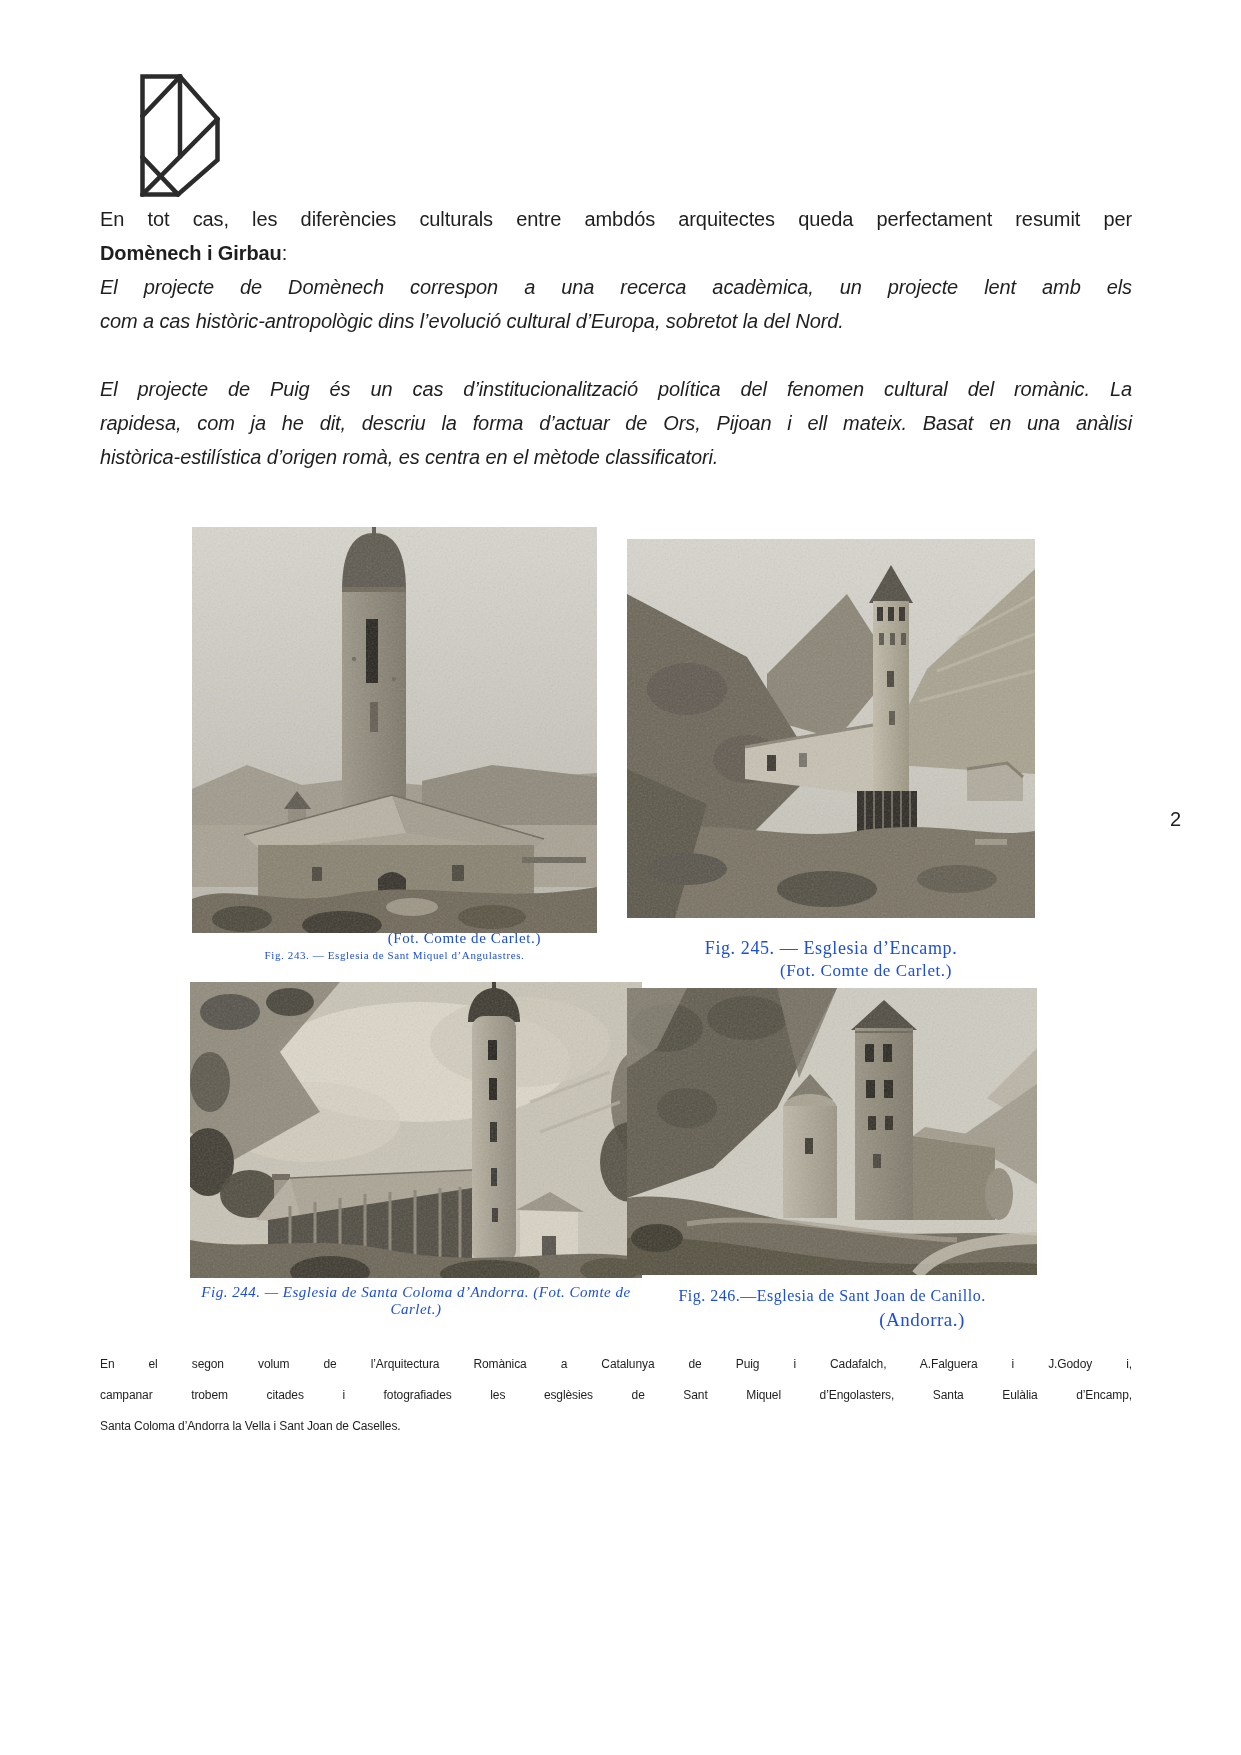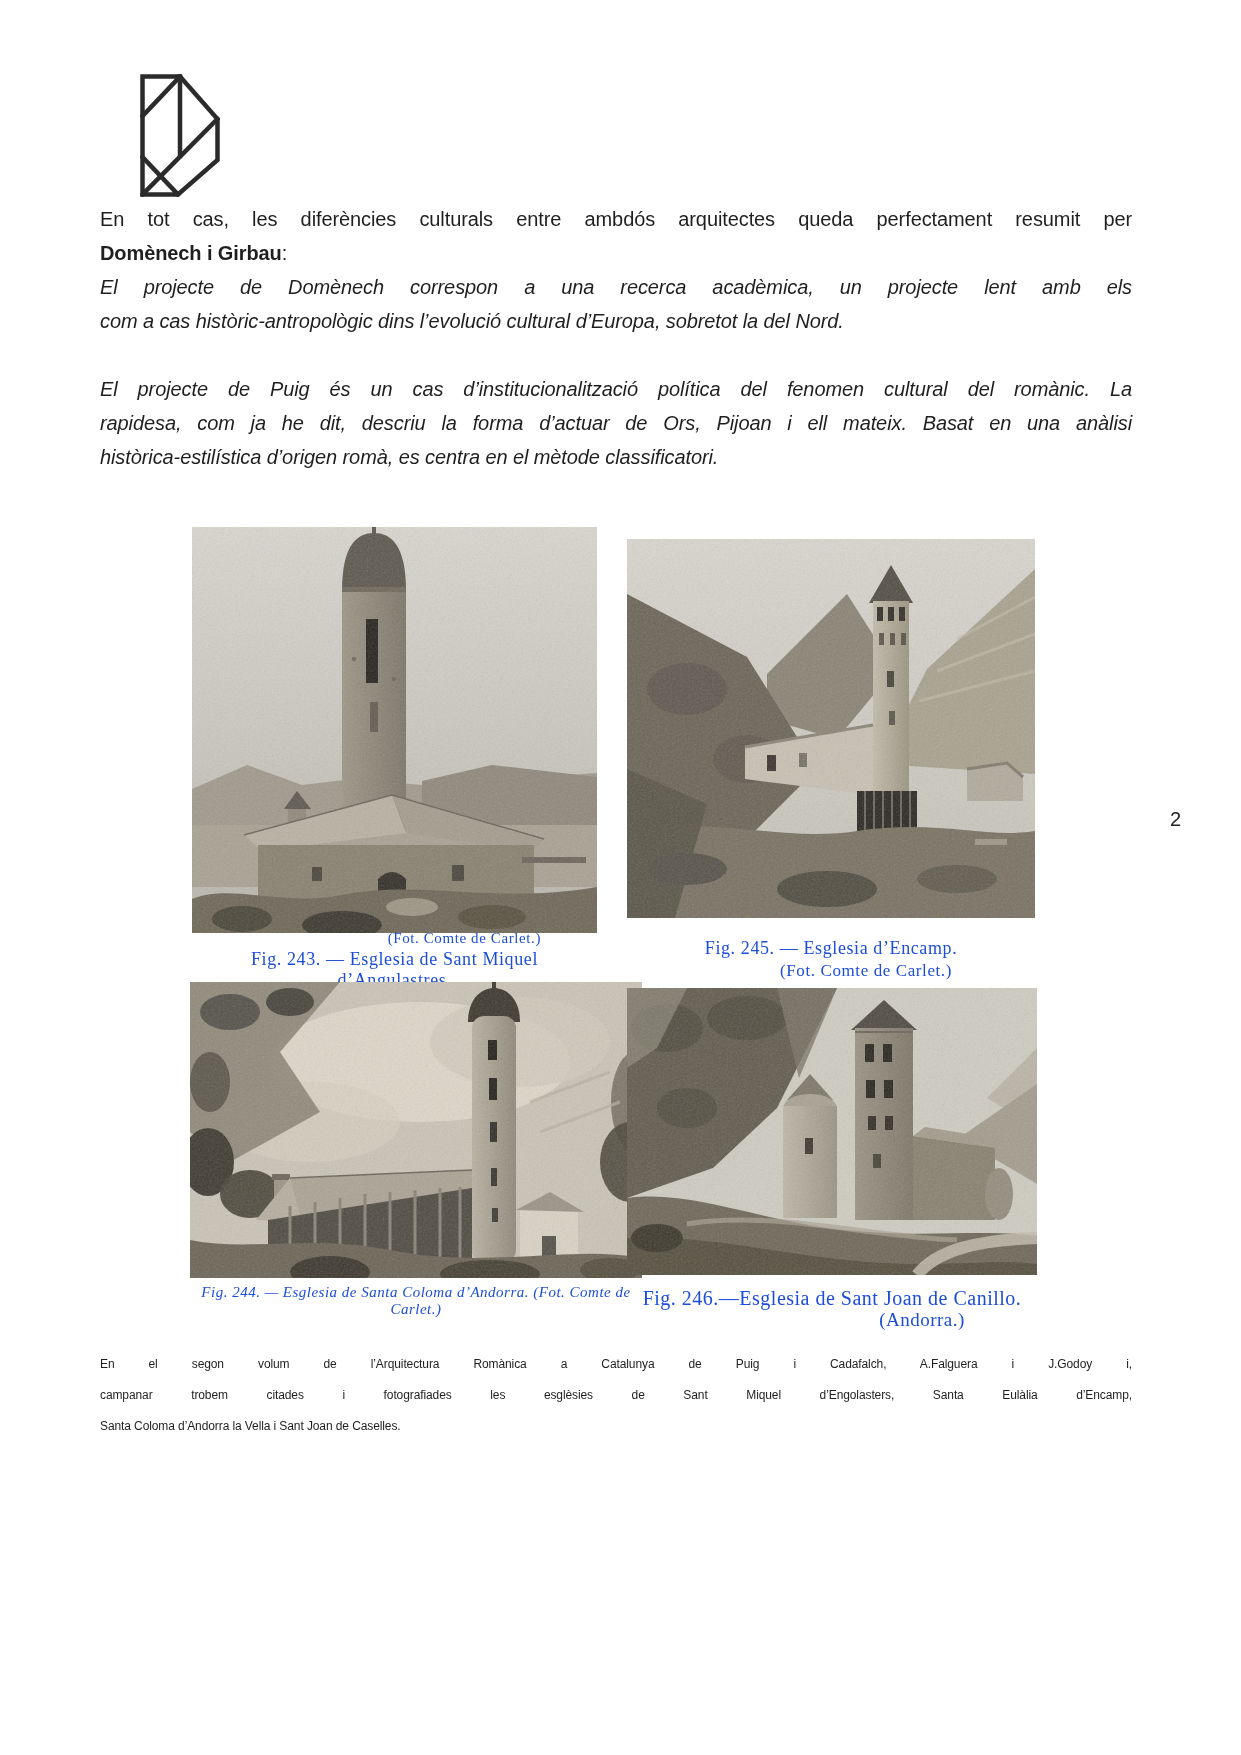--- a/index.html
+++ b/index.html
@@ -19,26 +19,26 @@
   .italicline{font-style:italic;}
   .closingline{height:31px;line-height:31px;font-size:12px;
          text-align:justify;text-align-last:justify;letter-spacing:-0.1px;}
   .closingline.lastline{text-align-last:left;}
   
   .photo{position:absolute;overflow:hidden;background:#c9c6bd;}
   .photo svg{display:block;}
   .figcap{position:absolute;font-family:"Liberation Serif",serif;color:#1d4ed8;}
   .cap-credit-243{left:192px;top:930px;width:405px;text-align:right;padding-right:56px;
                   box-sizing:border-box;font-size:15px;letter-spacing:0.6px;}
-  .cap-243{left:192px;top:949px;width:405px;text-align:center;font-size:18px;letter-spacing:0.6px;}
+  .cap-243{left:192px;top:949px;width:405px;text-align:center;font-size:11px;letter-spacing:0.6px;}
   .cap-245{left:627px;top:938px;width:408px;text-align:center;font-size:18px;letter-spacing:0.6px;}
   .cap-credit-245{left:627px;top:961px;width:408px;text-align:center;padding-left:70px;
                   box-sizing:border-box;font-size:17px;letter-spacing:0.6px;}
   .cap-244{left:190px;top:1284px;width:452px;text-align:center;font-size:15px;letter-spacing:0.5px;font-style:italic;}
-  .cap-246{left:627px;top:1287px;width:410px;text-align:center;font-size:20px;letter-spacing:0.5px;}
+  .cap-246{left:627px;top:1287px;width:410px;text-align:center;font-size:16px;letter-spacing:0.5px;}
   .cap-credit-246{left:627px;top:1309px;width:410px;text-align:center;padding-left:180px;
                   box-sizing:border-box;font-size:19px;letter-spacing:0.5px;}
   
   .pagenum{position:absolute;left:1170px;top:808px;width:40px;font-size:20px;color:#222;}
 </style>
 </head>
 <body>
 
 <div id="page">
 

